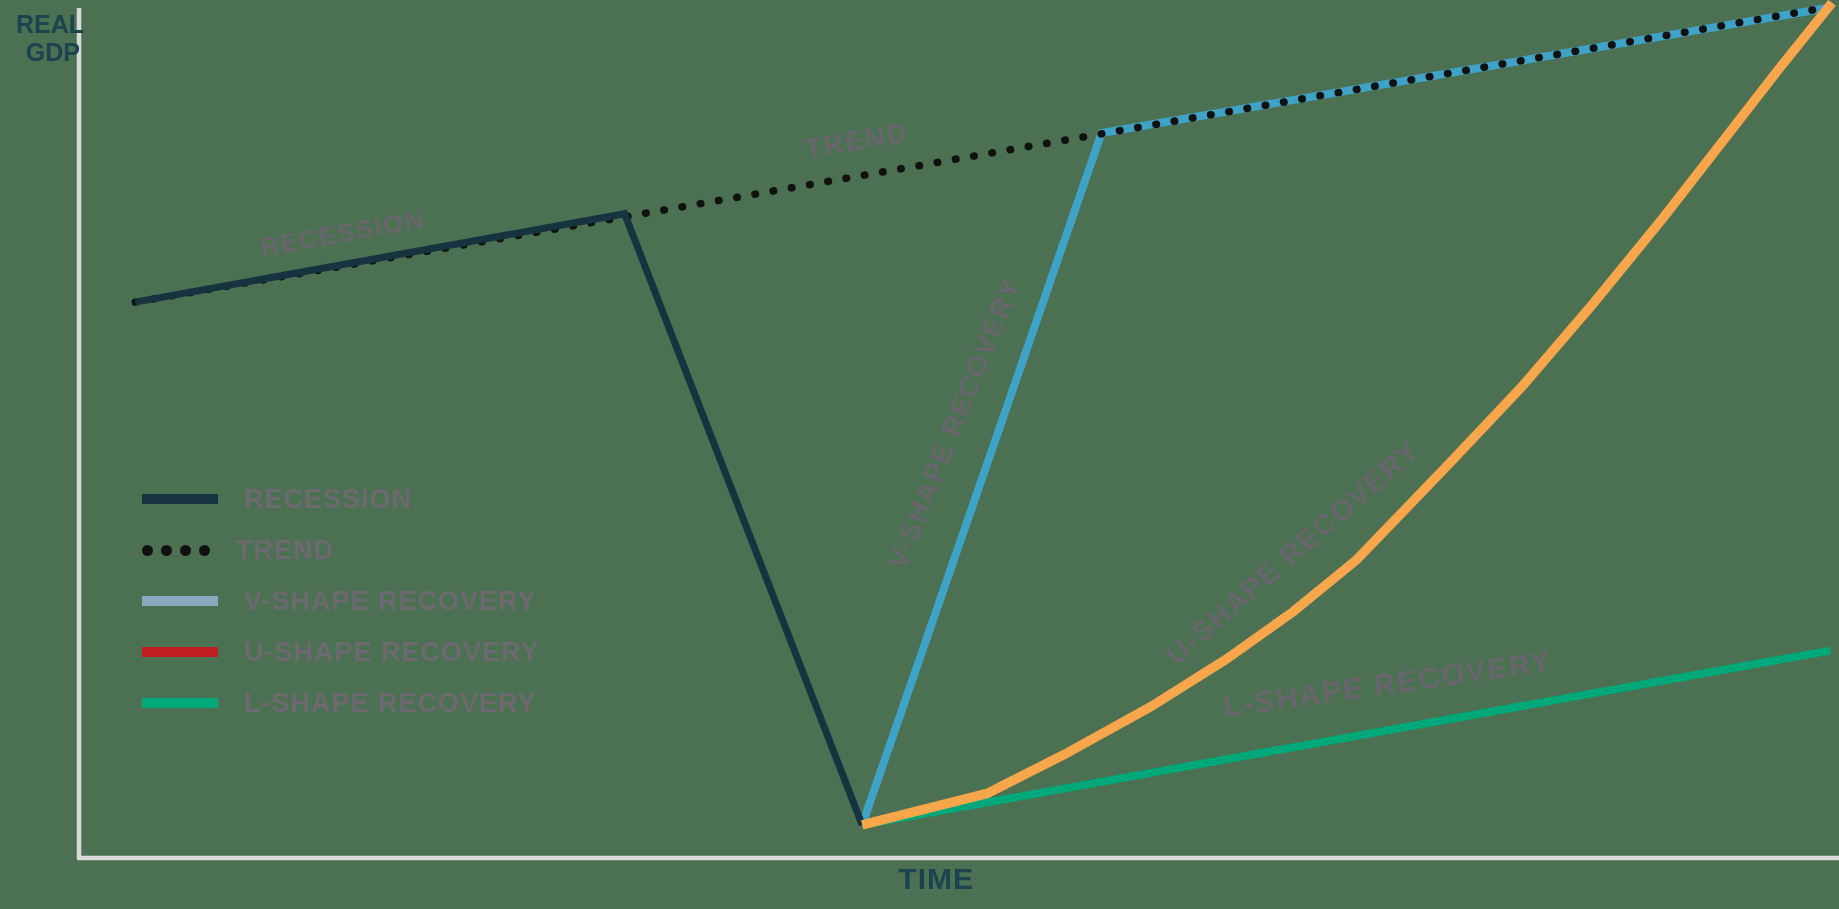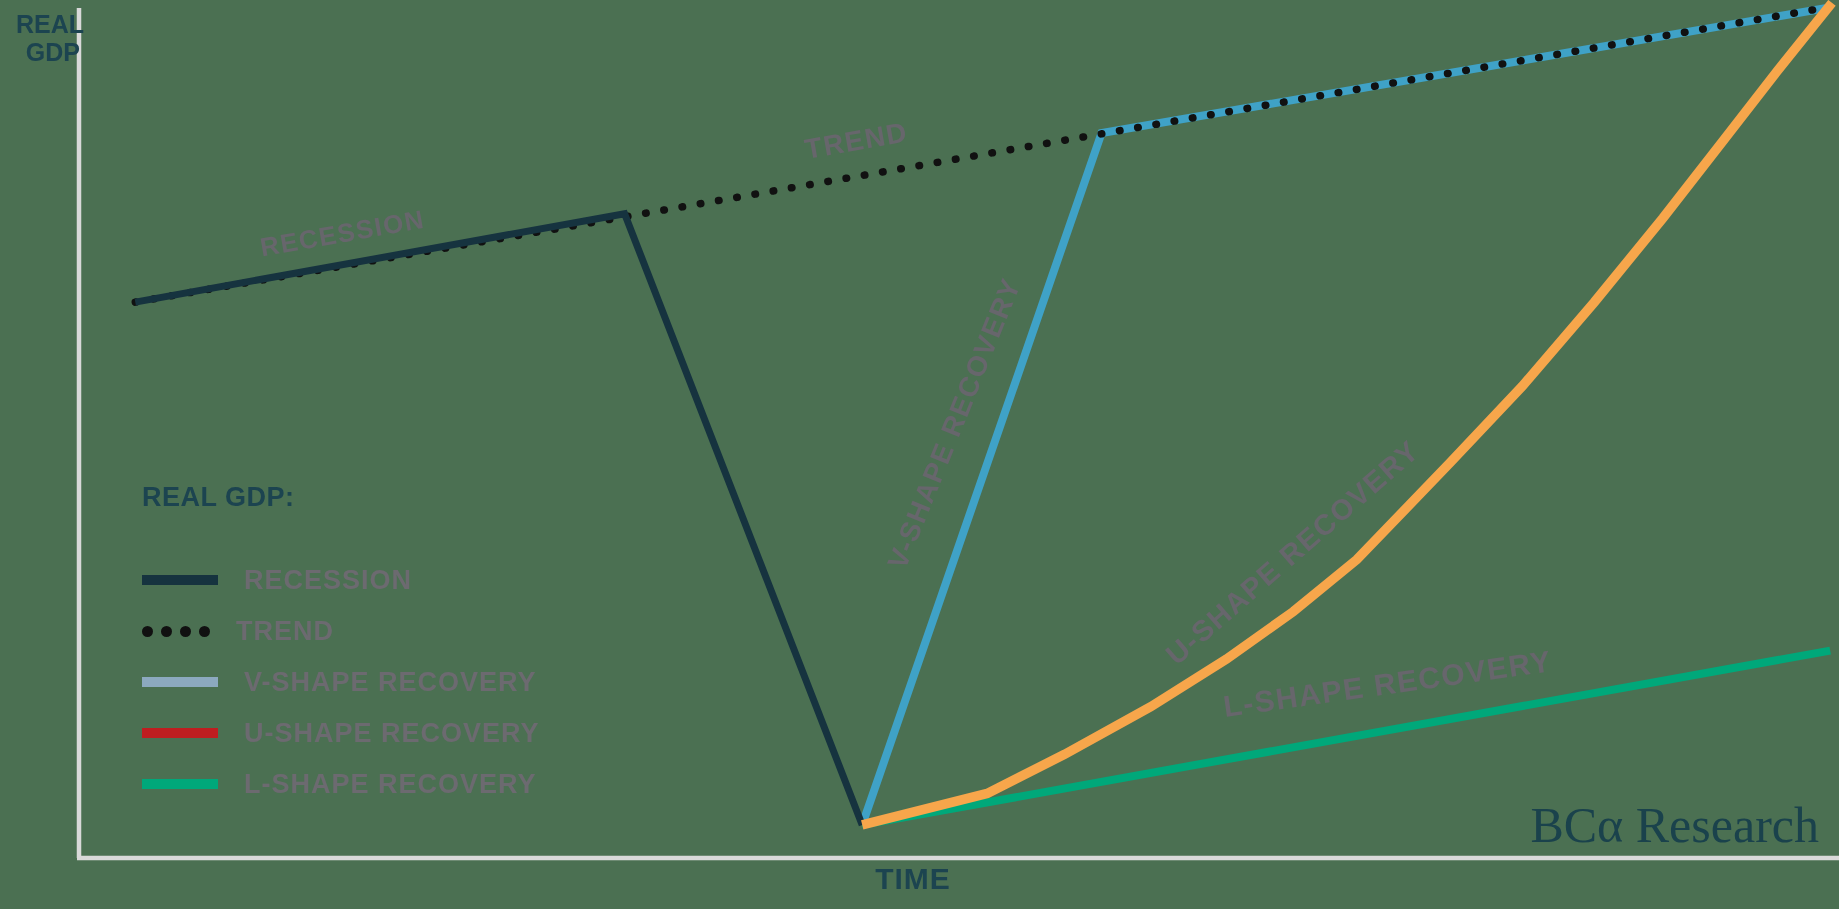--- a/index.html
+++ b/index.html
@@ -11,21 +11,21 @@
   .ln-recession{stroke-width:7;}
   .ln-trend{stroke-width:7.5;stroke-dasharray:0.5 18;stroke-linecap:round;}
   .ln-v{stroke-width:8;}
   .ln-u{stroke-width:9.5;}
   .ln-l{stroke-width:8;}
 
   .line-label{font-family:"Liberation Sans",sans-serif;font-weight:bold;letter-spacing:1.5px;}
 
   .yaxis-label{position:absolute;left:16px;top:10px;width:64px;text-align:right;
                font-size:25px;font-weight:bold;line-height:1.12;color:#1c4450;}
-  .xaxis-label{position:absolute;left:852px;top:862px;width:122px;text-align:center;
+  .xaxis-label{position:absolute;left:852px;top:862px;width:122px;text-align:right;
                font-size:30px;font-weight:bold;letter-spacing:1px;color:#1c4450;}
 
   .legend{position:absolute;left:142px;top:482px;}
   .lg-heading{font-size:27px;font-weight:bold;letter-spacing:0.5px;color:#1c4450;margin-bottom:50px;}
   .lg-row{display:flex;align-items:center;height:34px;margin-bottom:17px;}
   .lg-swatch{width:76px;height:10px;margin-right:26px;flex:0 0 auto;}
   .lg-swatch.dots{background:none;display:flex;width:68px;justify-content:space-between;align-items:center;}
   .lg-swatch .dot{width:11px;height:11px;border-radius:50%;display:block;}
   .lg-label{font-size:27px;font-weight:bold;letter-spacing:1px;white-space:nowrap;}
 
@@ -52,21 +52,20 @@
     <text class="line-label" font-size="28" text-anchor="middle" transform="translate(858,150) rotate(-10)" fill="#67666c">TREND</text>
     <text class="line-label" font-size="28" text-anchor="middle" transform="translate(963,427) rotate(-68)" fill="#67666c">V-SHAPE RECOVERY</text>
     <text class="line-label" font-size="29" text-anchor="middle" transform="translate(1299,560) rotate(-41)" fill="#67666c">U-SHAPE RECOVERY</text>
     <text class="line-label" font-size="30" text-anchor="middle" transform="translate(1389,694) rotate(-8)" fill="#67666c">L-SHAPE RECOVERY</text>
   </svg>
 
   <div class="yaxis-label">REAL GDP</div>
   <div class="xaxis-label">TIME</div>
 
   <div class="legend">
-    <div class="lg-heading">REAL GDP:</div>
     <div>
         <div class="lg-row">
           <div class="lg-swatch" style="background: rgb(22, 51, 63);"></div>
           <div class="lg-label" style="color: rgb(108, 106, 112);">RECESSION</div>
         </div>
         <div class="lg-row">
           <div class="lg-swatch dots">
             <span class="dot" style="background: rgb(17, 17, 17);"></span>
             <span class="dot" style="background: rgb(17, 17, 17);"></span>
             <span class="dot" style="background: rgb(17, 17, 17);"></span>
@@ -82,14 +81,13 @@
           <div class="lg-swatch" style="background: rgb(191, 29, 32);"></div>
           <div class="lg-label" style="color: rgb(108, 106, 112);">U-SHAPE RECOVERY</div>
         </div>
         <div class="lg-row">
           <div class="lg-swatch" style="background: rgb(0, 168, 122);"></div>
           <div class="lg-label" style="color: rgb(108, 106, 112);">L-SHAPE RECOVERY</div>
         </div>
       </div>
   </div>
 
-  <div class="brand-logo">BCα Research</div>
 </div>
 
 </body></html>

